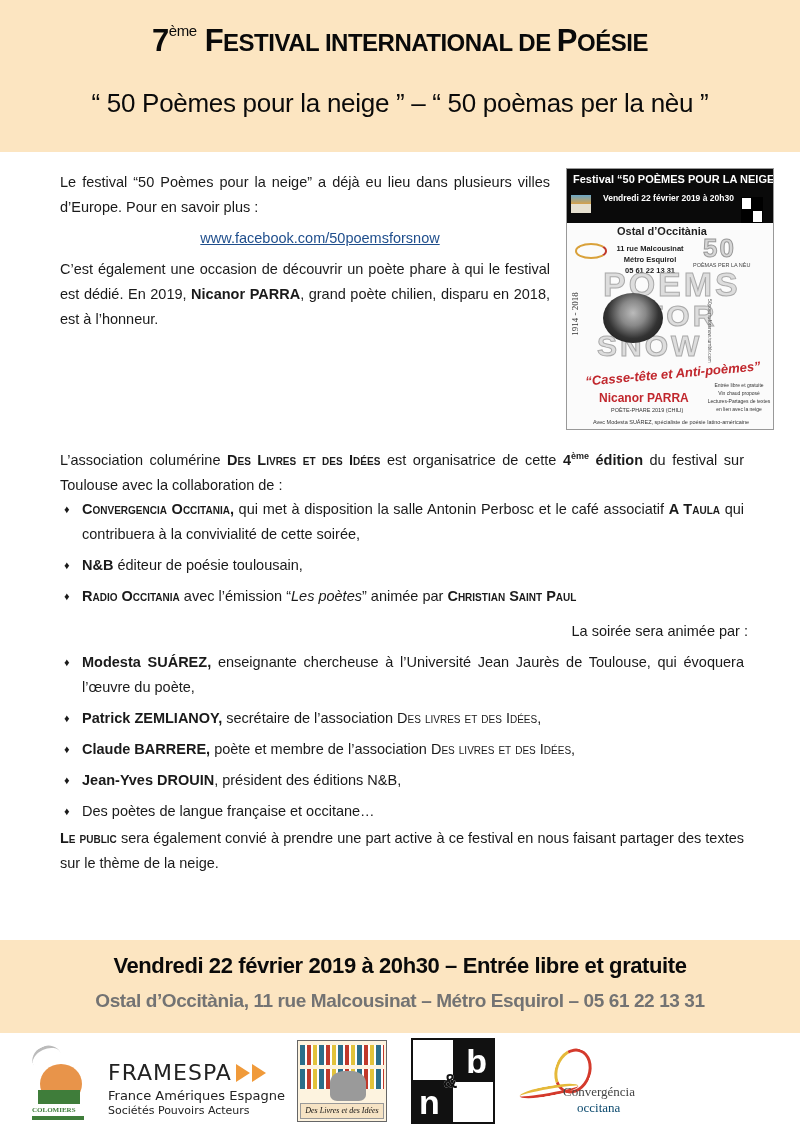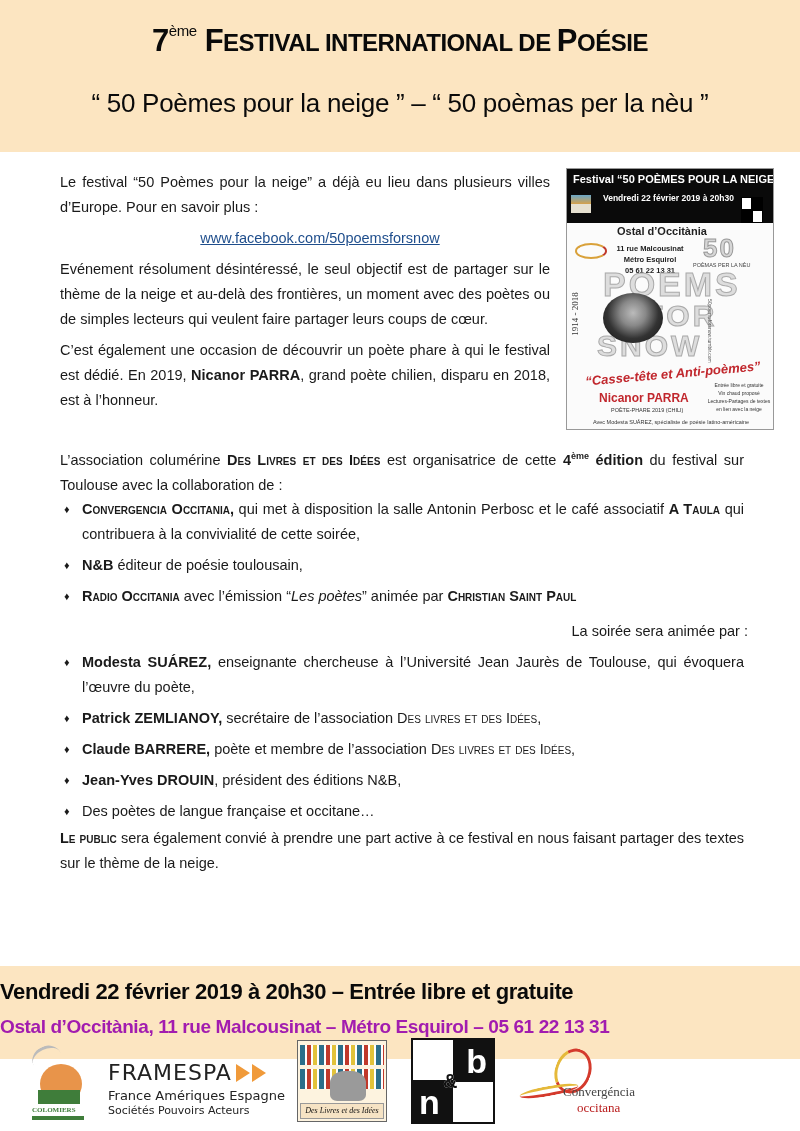--- a/index.html
+++ b/index.html
@@ -69,24 +69,24 @@
   ul.bullets li { position: relative; padding-left: 22px; margin-bottom: 6px; text-align: justify; }
   ul.bullets li .bullet { position: absolute; left: 4px; top: 0; font-size: 11px; }
   .collab { left: 60px; top: 497px; width: 684px; }
   .evening-title { left: 68px; top: 619px; width: 680px; text-align: right; }
   .evening { left: 60px; top: 650px; width: 684px; }
   .closing { left: 60px; top: 826px; width: 684px; text-align: justify; }
   .closing p { margin-bottom: 6px; }
 
   .bottom-banner {
     position: absolute; left: 0; top: 940px; width: 800px; height: 93px;
-    background: #fce5c1; text-align: left; margin-top: 26px;
+    background: #fce5c1; text-align: center;
   }
   .bb-line1 { position: absolute; left: 0; right: 0; top: 13px; font-size: 22px; font-weight: bold; color: #0a0a0a; letter-spacing: -0.4px; }
-  .bb-line2 { position: absolute; left: 0; right: 0; top: 50px; font-size: 19px; font-weight: bold; color: #a21caf; letter-spacing: -0.4px; }
+  .bb-line2 { position: absolute; left: 0; right: 0; top: 50px; font-size: 19px; font-weight: bold; color: #737373; letter-spacing: -0.4px; }
 
   .logos { position: absolute; left: 0; top: 1030px; width: 800px; height: 101px; }
   .logo { position: absolute; }
   .logo-colomiers { left: 28px; top: 12px; width: 56px; height: 76px; }
   .col-sun { position: absolute; left: 12px; top: 22px; width: 42px; height: 40px; border-radius: 50%; background: #e8944a; }
   .col-bird { position: absolute; left: 4px; top: 4px; width: 30px; height: 26px; border-top: 3px solid #bbb; border-radius: 50% 50% 0 0; transform: rotate(-25deg); }
   .col-town { position: absolute; left: 10px; top: 48px; width: 42px; height: 14px; background: #3f7d3a; }
   .col-label { position: absolute; left: 4px; top: 64px; font-size: 7px; font-family: "Liberation Serif", serif; color: #3f7d3a; font-weight: bold; }
   .col-bar { position: absolute; left: 4px; top: 74px; width: 52px; height: 4px; background: #3f7d3a; }
 
@@ -108,21 +108,21 @@
   .nb-q1 { position: absolute; right: 0; top: 0; width: 40px; height: 42px; background: #111; }
   .nb-q2 { position: absolute; left: 0; bottom: 0; width: 40px; height: 42px; background: #111; }
   .nb-b { position: absolute; right: 6px; top: 4px; font-size: 34px; font-weight: bold; color: #fff; line-height: 34px; }
   .nb-n { position: absolute; left: 6px; bottom: 0; font-size: 34px; font-weight: bold; color: #fff; line-height: 40px; }
   .nb-amp { position: absolute; left: 30px; top: 30px; font-size: 20px; font-weight: bold; color: #111; text-shadow: 0 0 0 #fff; }
 
   .logo-conv { left: 515px; top: 14px; width: 130px; height: 74px; }
   .conv-loop { position: absolute; left: 40px; top: 4px; width: 36px; height: 46px; border: 3px solid #d43a2c; border-radius: 50% 50% 50% 50%; border-left-color: #e5b93a; transform: rotate(20deg); }
   .conv-ribbon { position: absolute; left: 4px; top: 42px; width: 60px; height: 10px; border-top: 3px solid #e5b93a; border-bottom: 3px solid #d43a2c; border-radius: 50%; transform: rotate(-10deg); }
   .conv-t1 { position: absolute; left: 48px; top: 40px; font-size: 13px; color: #444; font-family: "Liberation Serif", serif; }
-  .conv-t2 { position: absolute; left: 62px; top: 56px; font-size: 13px; color: #b91c1c; font-family: "Liberation Serif", serif; }
+  .conv-t2 { position: absolute; left: 62px; top: 56px; font-size: 13px; color: #0c4a6e; font-family: "Liberation Serif", serif; }
 
   .logo-radio { left: 662px; top: 22px; width: 112px; height: 60px; }
   .radio-cross { position: absolute; left: 66px; top: 0; width: 40px; height: 48px; }
   .radio-cross::before { content:""; position:absolute; left:16px; top:0; width:8px; height:48px; background:#d32b2b; border:2px solid #e8c23a; }
   .radio-cross::after { content:""; position:absolute; left:0; top:18px; width:40px; height:8px; background:#d32b2b; border:2px solid #e8c23a; }
   .radio-t1 { position: absolute; left: 10px; top: 14px; font-size: 15px; font-weight: bold; color: #111; letter-spacing: -1px; font-family: "DejaVu Sans", sans-serif; text-shadow: 1px 1px 0 #777; }
   .radio-t2 { position: absolute; left: 0; top: 30px; font-size: 15px; font-weight: bold; color: #111; letter-spacing: -1px; font-family: "DejaVu Sans", sans-serif; text-shadow: 1px 1px 0 #777; }
 </style>
 </head>
 <body>
@@ -131,21 +131,20 @@
   <div class="title">
     <span>7</span><sup>ème</sup>
     <span class="sc-big">F</span><span class="sc-small">ESTIVAL INTERNATIONAL DE </span><span class="sc-big">P</span><span class="sc-small">OÉSIE</span>
   </div>
   <div class="subtitle">“ 50 Poèmes pour la neige ” – “ 50 poèmas per la nèu ”</div>
 </div>
 
 <div class="body-text intro">
   <p>Le festival “50 Poèmes pour la neige” a déjà eu lieu dans plusieurs villes d’Europe. Pour en savoir plus :</p>
   <a class="link">www.facebook.com/50poemsforsnow</a>
-  <p>Evénement résolument désintéressé, le seul objectif est de partager sur le thème de la neige et au-delà des frontières, un moment avec des poètes ou de simples lecteurs qui veulent faire partager leurs coups de cœur.</p>
   <p>
     <span>C’est également une occasion de découvrir un poète phare à qui le festival est dédié. En 2019, </span><b>Nicanor PARRA</b><span>, grand poète chilien, disparu en 2018, est à l’honneur.</span>
   </p>
 </div>
 
 <div class="poster">
   <div class="poster-head">
     <div class="p-title">Festival “50 POÈMES POUR LA NEIGE”</div>
     <div class="mini-logo"></div>
     <div class="p-date">Vendredi 22 février 2019 à 20h30</div>

